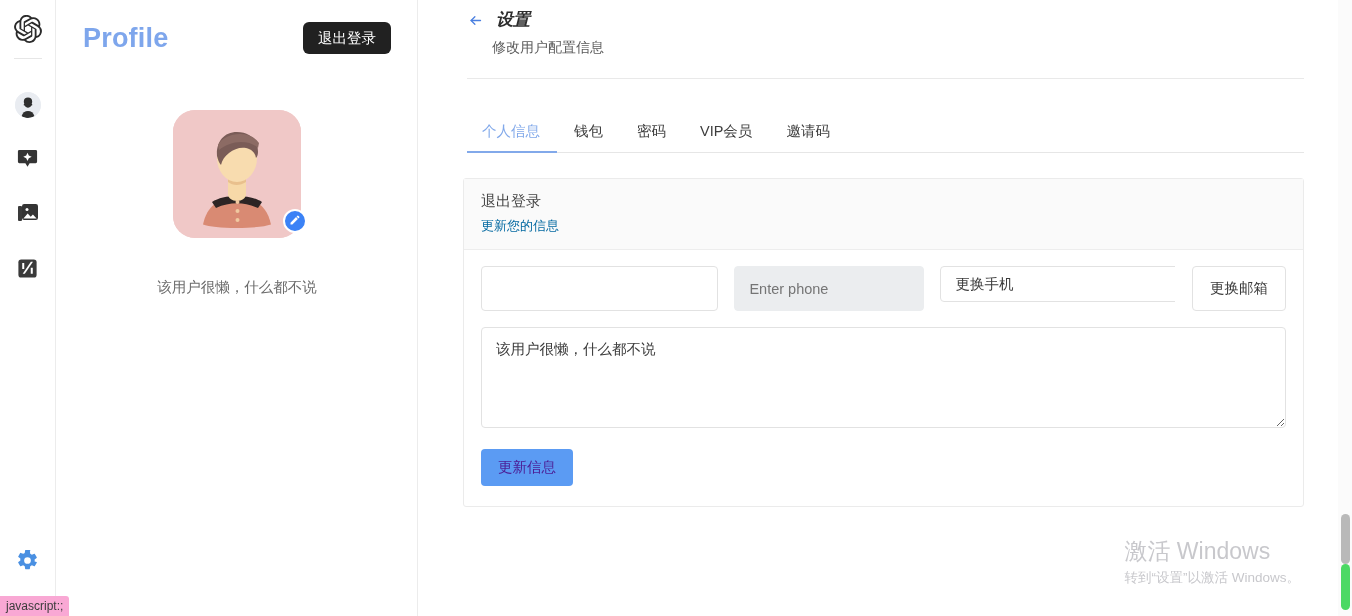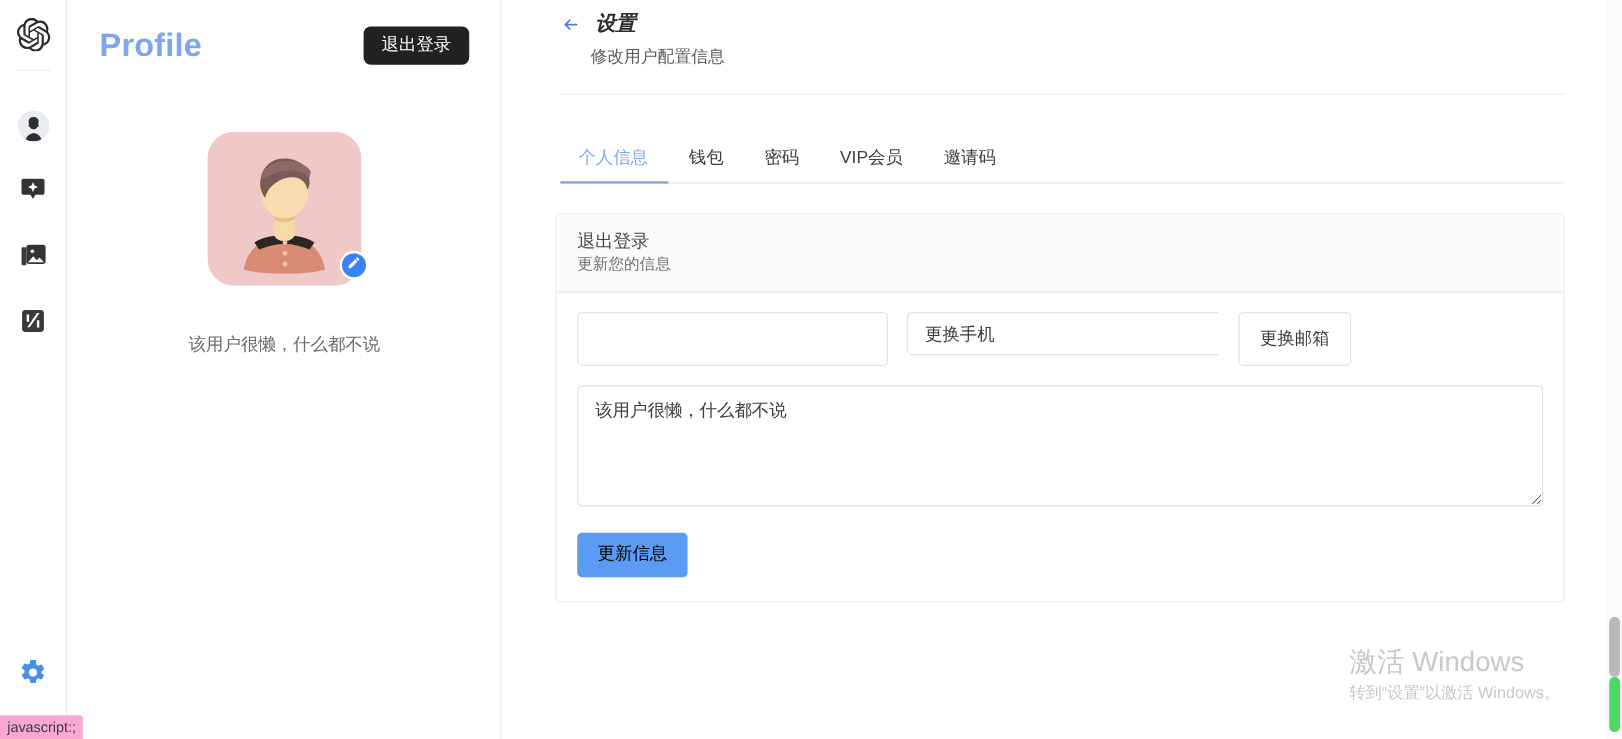--- a/index.html
+++ b/index.html
@@ -102,21 +102,21 @@
   
   .card {
     margin: 25px 48px 0 44px; border: 1px solid #ebebeb; border-radius: 3px;
     background: #ffffff;
   }
   .card-head {
     background: #fafafa; border-bottom: 1px solid #ededed;
     padding: 13px 17px 14px 17px;
   }
   .card-title { font-size: 15px; color: #454545; }
-  .card-sub { font-size: 13px; color: #737373; }
+  .card-sub { font-size: 13px; color: #0369a1; margin-top: 6px; }
   .card-body { padding: 16px 17px 20px 17px; position: relative; }
 
   .field-row { display: flex; gap: 0; align-items: flex-start; }
   .inp {
     height: 45px; border: 1px solid #e2e2e2; border-radius: 4px;
     background: #fff; font-size: 14.5px; color: #3b3b3b;
     padding: 0 14px; font-family: inherit; outline: none;
   }
   .inp-name { width: 259px; }
   .inp-phone {
@@ -141,21 +141,21 @@
     padding: 0 17px; font-family: inherit; white-space: nowrap;
   }
 
   .bio-area {
     margin-top: 16px; width: 100%; height: 101px;
     border: 1px solid #e2e2e2; border-radius: 4px;
     font-size: 14.5px; color: #3b3b3b; padding: 11px 14px;
     font-family: inherit; resize: vertical; outline: none; line-height: 1.4;
   }
   .btn-primary {
-    margin-top: 17px; background: #5b9bf3; color: #000000; border: none;
+    margin-top: 17px; background: #5b9bf3; color: #4c1d95; border: none;
     border-radius: 4px; font-size: 14.5px; padding: 11px 17px;
     cursor: pointer; font-family: inherit; line-height: 1;
   }
 
   
   .watermark {
     position: absolute; right: 52px; bottom: 28px; text-align: left;
     color: #c8c8cc; pointer-events: none; user-select: none;
   }
   .wm-1 { font-size: 23px; line-height: 28px; font-weight: 400; }
@@ -317,20 +317,21 @@
 
     <div class="card">
       <div class="card-head">
         <div class="card-title">退出登录</div>
         <div class="card-sub">更新您的信息</div>
       </div>
 
       <div class="card-body">
         <div class="field-row">
           <input class="inp inp-name" type="text" placeholder="" style="">
+          <input class="inp inp-phone" type="text" disabled="" placeholder="Enter phone" style="">
           <div class="scroll-box">
             <button class="btn-outline">更换手机</button>
           </div>
           <button class="btn-email">更换邮箱</button>
         </div>
 
         <textarea class="bio-area" style="">该用户很懒，什么都不说</textarea>
 
         <button class="btn-primary">更新信息</button>
       </div>

